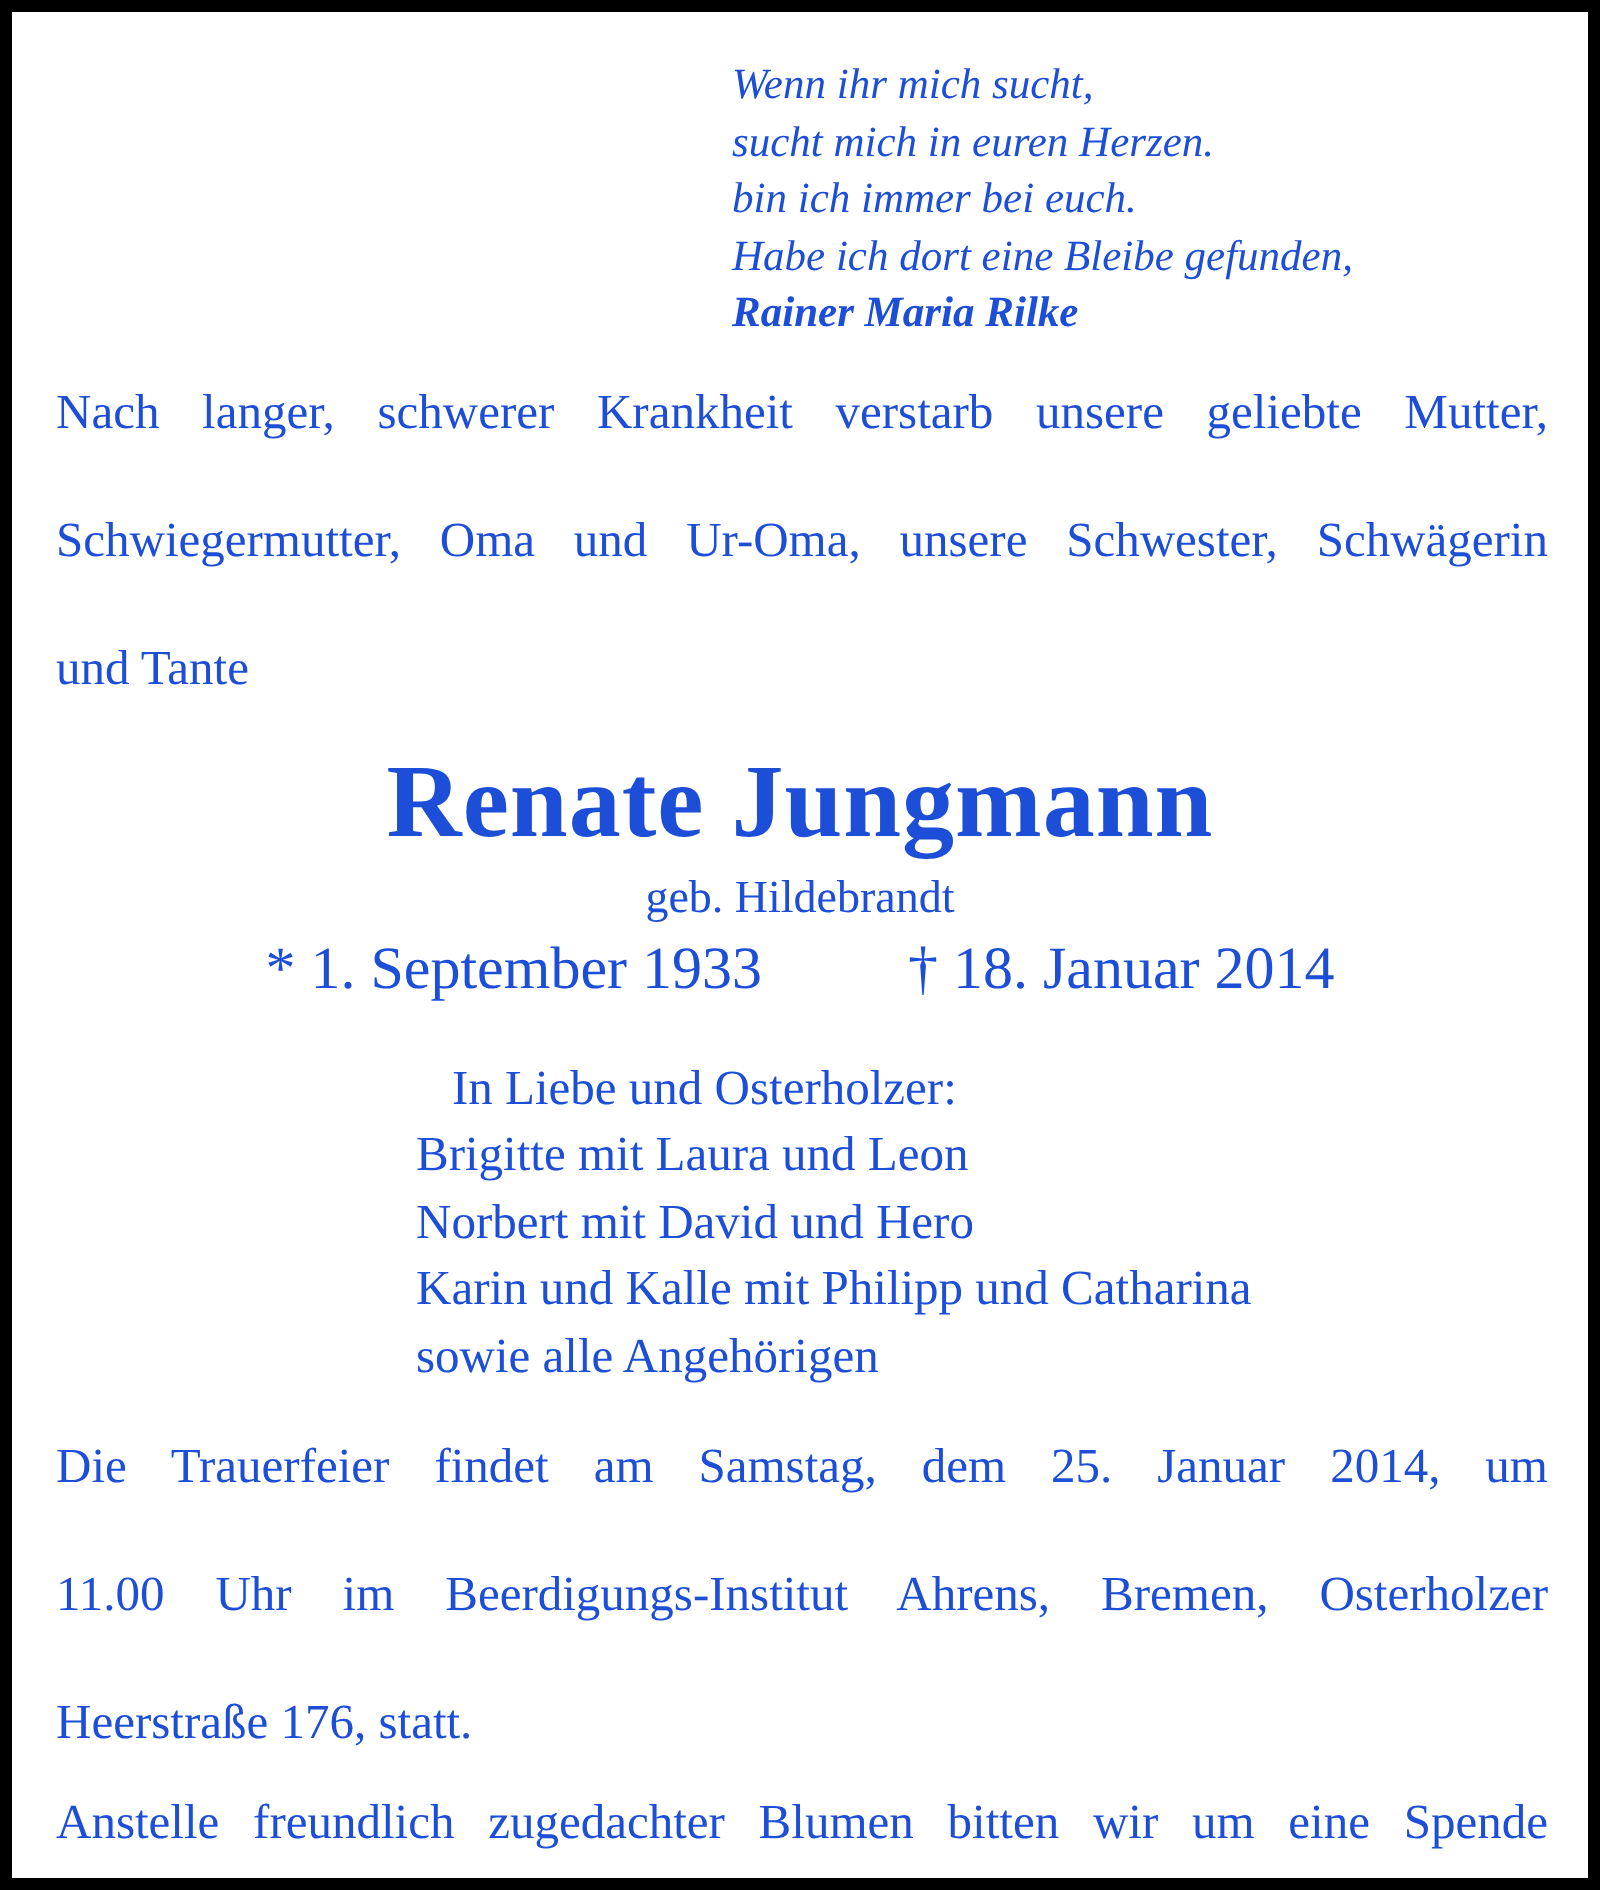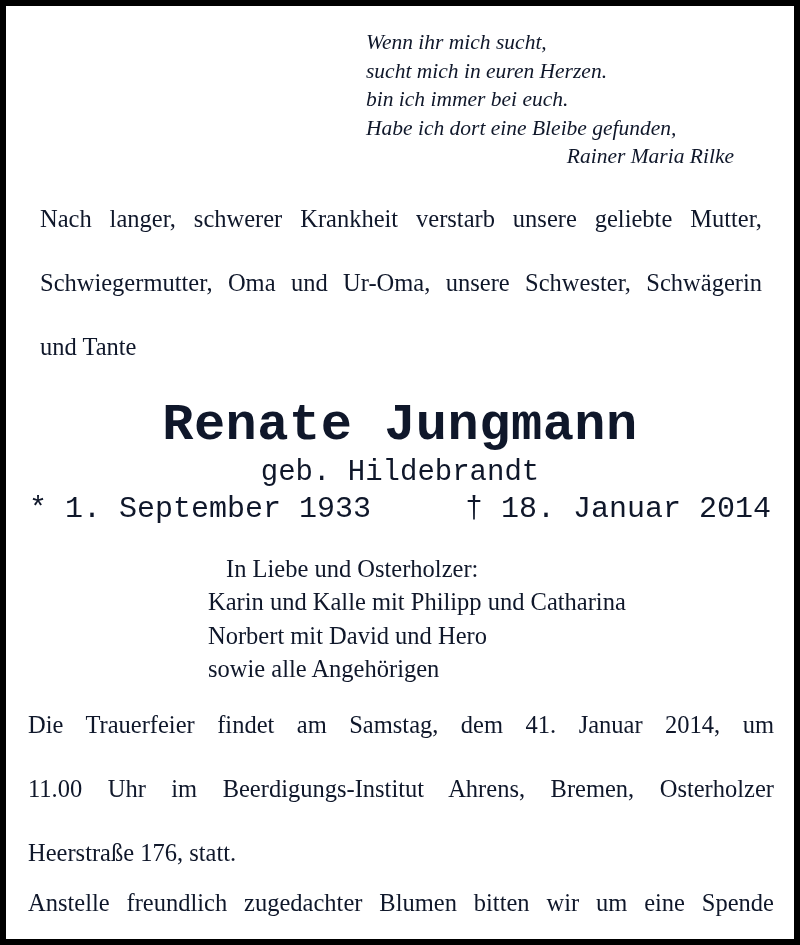--- a/index.html
+++ b/index.html
@@ -8,21 +8,21 @@
     background: #ffffff;
   }
   #notice {
     position: relative;
     width: 800px;
     height: 945px;
     box-sizing: border-box;
     background: #ffffff;
     border: 6px solid #000000;
     font-family: "Liberation Serif", "DejaVu Serif", serif;
-    color: #0f172a;
+    color: #1d4ed8;
     overflow: hidden;
   }
   .inner {
     box-sizing: border-box;
     padding: 0 16px;
     height: 100%;
   }
 
   
   .poem {
@@ -31,28 +31,28 @@
     font-style: italic;
     font-size: 21.5px;
     line-height: 28.5px;
     text-align: left;
     padding-left: 344px;
   }
   .poem .line {
     white-space: nowrap;
   }
   .poem .attrib {
-    text-align: right;
     padding-right: 44px;
     white-space: nowrap;
+    font-weight: bold;
   }
 
   
   .intro {
-    margin: 12px;
+    margin: 0;
     padding-top: 20px;
     padding-left: 6px;
     padding-right: 4px;
     font-size: 24.5px;
     line-height: 32px;
     text-align: justify;
     text-justify: inter-word;
   }
   .intro > span { display: block; }
   .intro .just {
@@ -61,31 +61,30 @@
   .intro .just::after {
     content: "";
     display: inline-block;
     width: 100%;
   }
 
   
   .nameblock {
     text-align: center;
     padding-top: 22px;
-    font-family: Liberation Mono, monospace;
   }
   .fullname {
     font-size: 52px;
     font-weight: bold;
     line-height: 58px;
     letter-spacing: 0.5px;
     white-space: nowrap;
   }
   .maiden {
-    font-size: 29px;
+    font-size: 23px;
     line-height: 32px;
     padding-top: 2px;
   }
   .dates {
     font-size: 30px;
     line-height: 34px;
     padding-top: 3px;
     white-space: nowrap;
   }
   .dates .gap {
@@ -152,27 +151,28 @@
         <span>*</span>
         <span>1. September 1933</span>
         <span class="gap"></span>
         <span>†</span>
         <span>18. Januar 2014</span>
       </div>
     </div>
 
     <div class="family">
       <div class="lead">In Liebe und Osterholzer:</div>
+      <div class="member">Brigitte mit Laura und Leon</div>
+      <div class="member">Norbert mit David und Hero</div>
       <div class="member">Karin und Kalle mit Philipp und Catharina</div>
-      <div class="member">Norbert mit David und Hero</div>
       <div class="member">sowie alle Angehörigen</div>
     </div>
 
     <div class="details">
-      <div class="para fill">Die Trauerfeier findet am Samstag, dem 41. Januar 2014, um</div>
+      <div class="para fill">Die Trauerfeier findet am Samstag, dem 25. Januar 2014, um</div>
       <div class="para fill">11.00 Uhr im Beerdigungs-Institut Ahrens, Bremen, Osterholzer</div>
       <div class="para">Heerstraße 176, statt.</div>
       <div class="gapline"></div>
       <div class="gapline"></div>
       <div class="para fill">Anstelle freundlich zugedachter Blumen bitten wir um eine Spende</div>
 
     </div>
 
   </div>
 </div>

